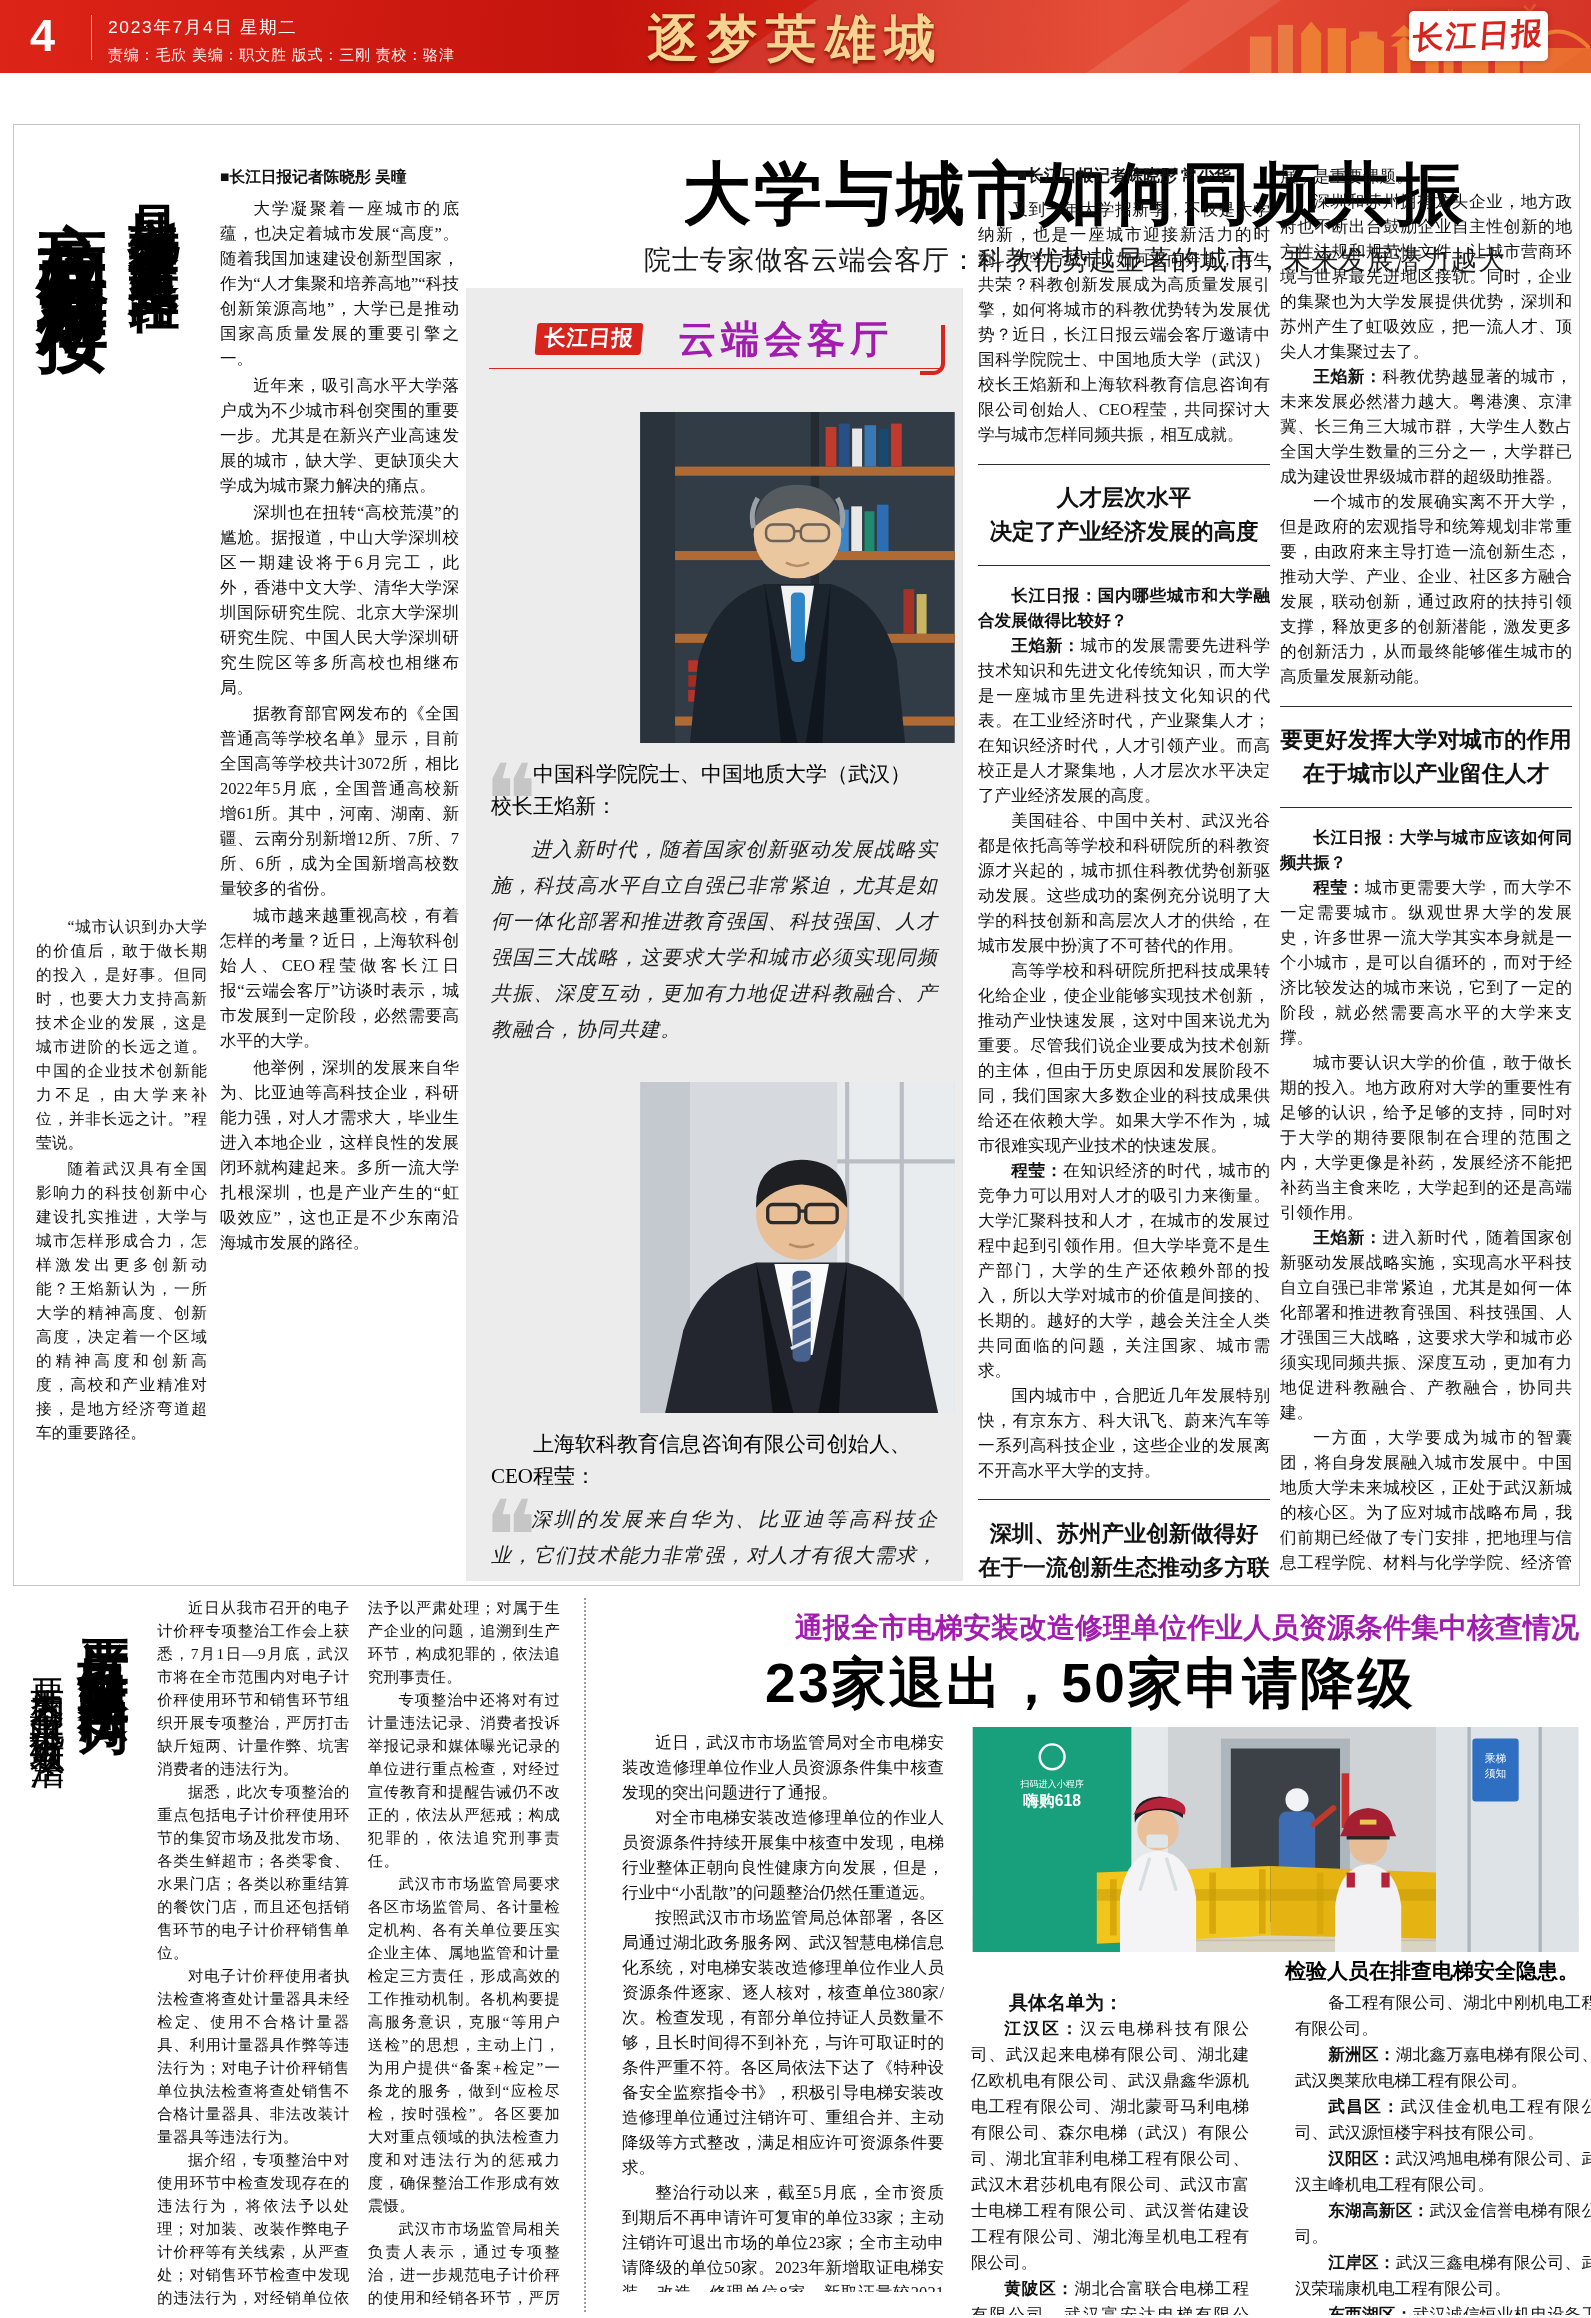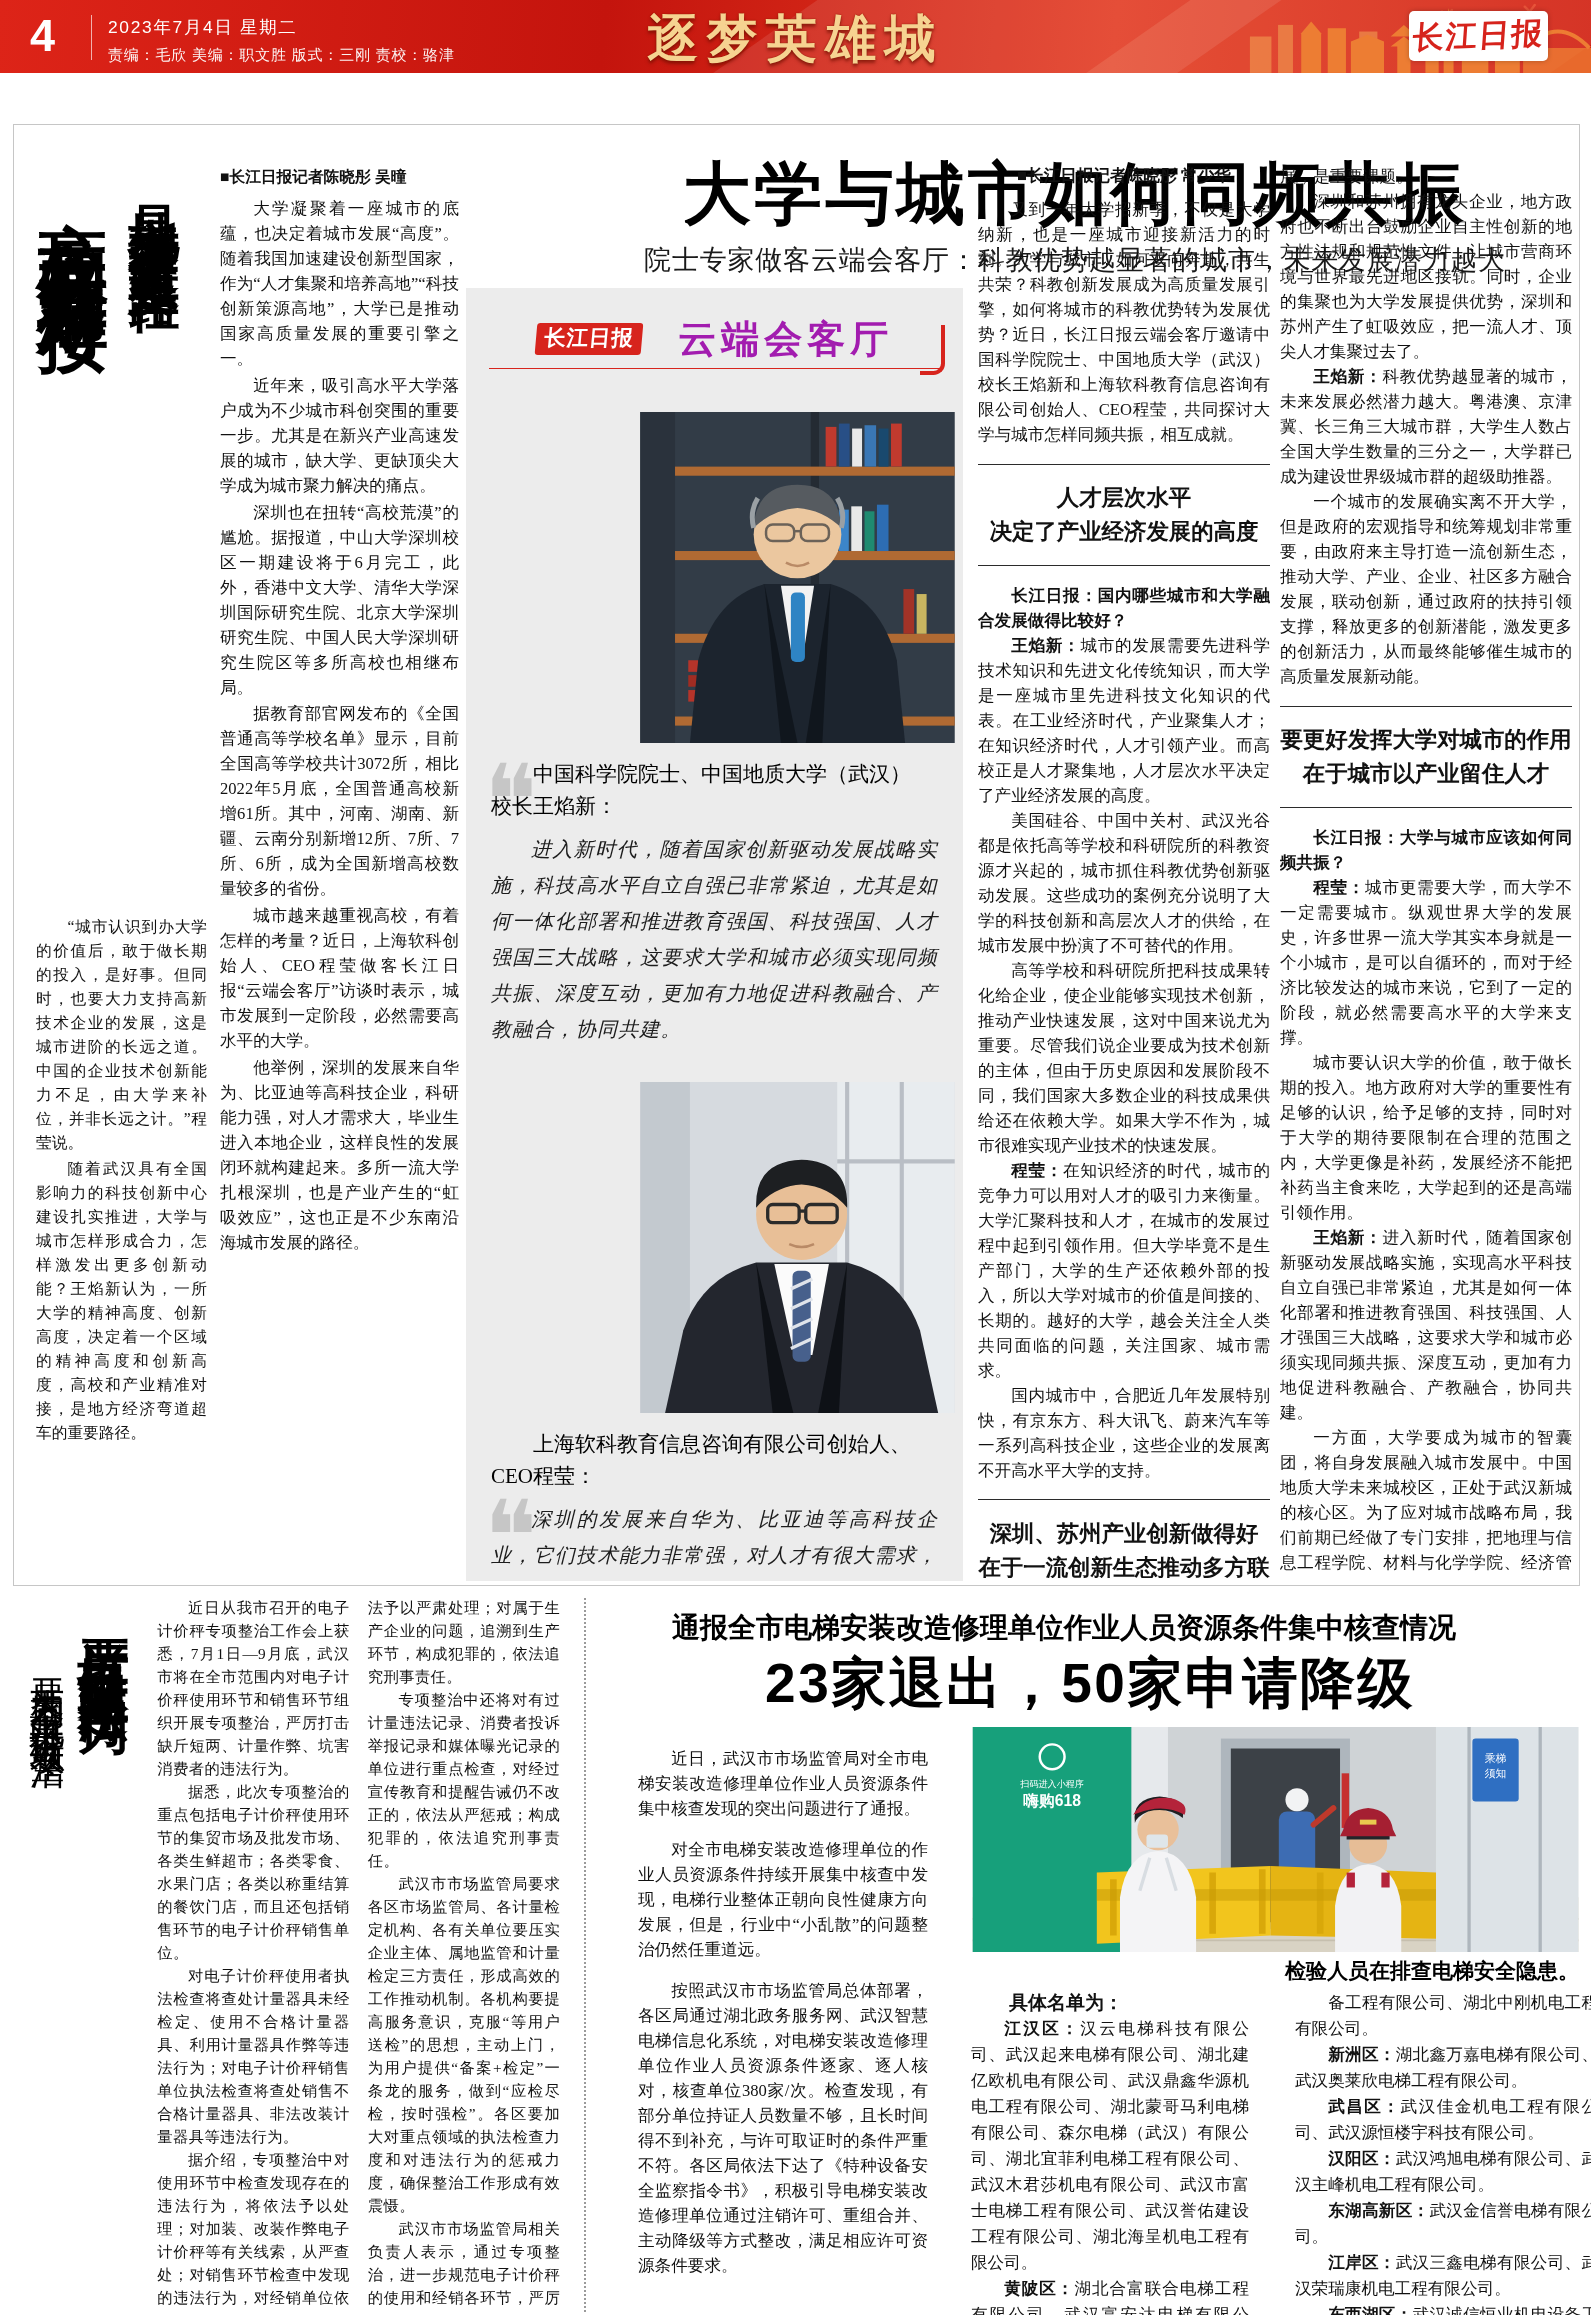--- a/index.html
+++ b/index.html
@@ -72,26 +72,26 @@
   .dotdiv{position:absolute;left:584px;top:1598px;height:714px;border-left:2.5px dotted #9a9a9a;}
   
   .scale{position:absolute;left:25px;top:1596px;width:547px;height:718px;display:flex;overflow:hidden;}
   .scale .vsub{writing-mode:vertical-rl;text-orientation:upright;font:500 35px/1 "Liberation Sans",sans-serif;
     letter-spacing:5px;margin:55px 0 0 5px;color:#000;}
   .scale .vmain{writing-mode:vertical-rl;text-orientation:upright;font:900 51px/1 "Liberation Sans",sans-serif;
     letter-spacing:5.8px;margin:3.3px 0 0 13.3px;color:#000;}
   .scale .stext{margin-left:28px;width:403px;height:718px;column-count:2;column-gap:18px;}
   .scale .stext p{margin:0;font-size:15.3px;line-height:23px;letter-spacing:0.4px;text-align:justify;text-indent:2em;}
   
-  .kicker{position:absolute;left:575px;top:1611px;width:978px;text-align:center;
-    font:600 28px/1.2 "Liberation Sans",sans-serif;color:#000000;}
+  .kicker{position:absolute;left:601px;top:1611px;width:978px;text-align:right;
+    font:600 28px/1.2 "Liberation Sans",sans-serif;color:#a21caf;}
   .bighead{position:absolute;left:601px;top:1652px;width:978px;text-align:center;
     font:900 55px/1.15 "Liberation Sans",sans-serif;letter-spacing:2.5px;color:#000;}
   .elevL{position:absolute;left:622px;top:1730px;width:322px;height:562px;overflow:hidden;}
-  .elevL p{margin:16px;font-size:16.6px;line-height:25px;text-align:justify;text-indent:2em;}
+  .elevL p{margin:0;font-size:16.6px;line-height:25px;text-align:justify;text-indent:2em;}
   .elevphoto{position:absolute;left:972px;top:1727px;width:607px;height:225px;}
   .photocap{position:absolute;left:972px;top:1957px;width:607px;text-align:right;
     font:600 21px/1.3 "Liberation Sans",sans-serif;color:#000;}
   .roster{overflow:hidden;}
   .rosterM{position:absolute;left:971px;top:1990px;width:278px;height:325px;}
   .rosterR{position:absolute;left:1274px;top:1990px;width:303px;height:325px;margin-left:21px;}
   .roster p{margin:0;font-size:16.6px;line-height:26px;text-align:justify;text-indent:2em;}
   .roster p b{font-family:"Liberation Sans",sans-serif;font-weight:800;}
   .roster .intro{font:800 19px/26px "Liberation Sans",sans-serif;}
 </style>

